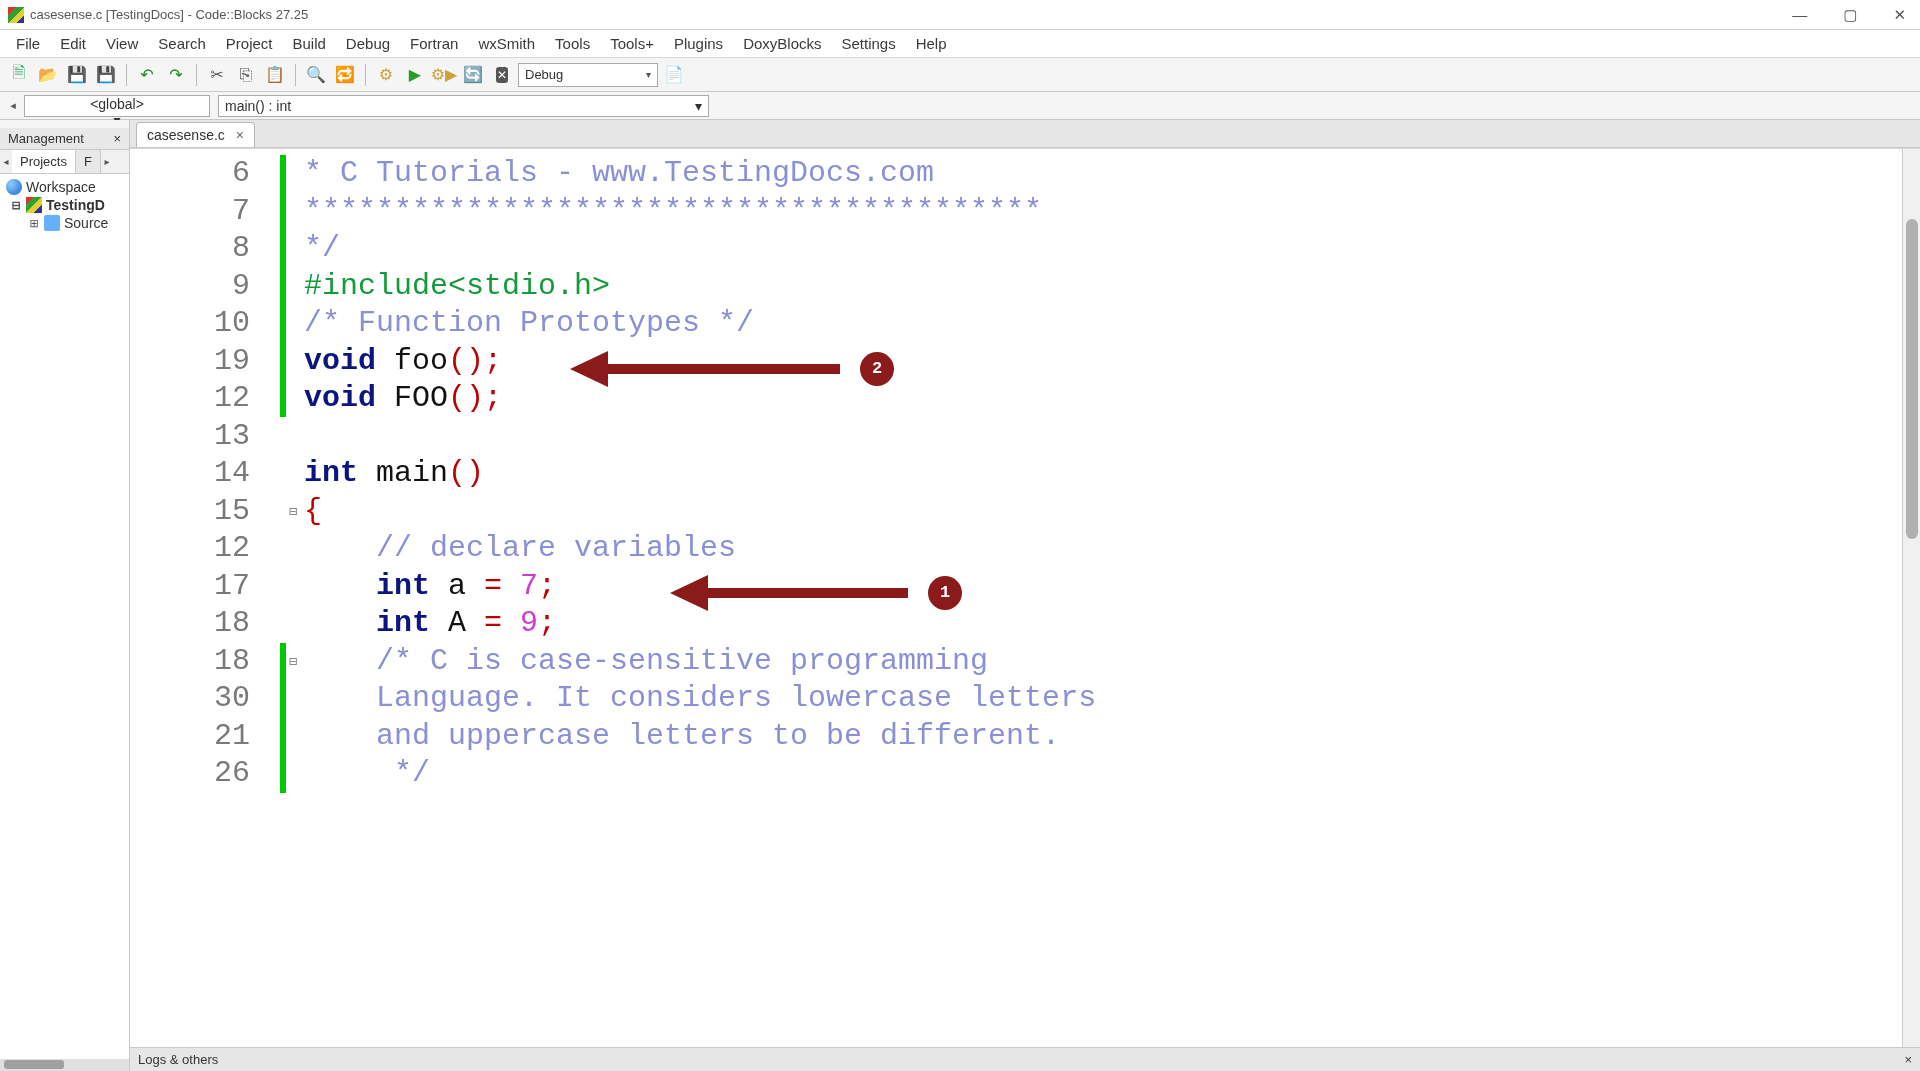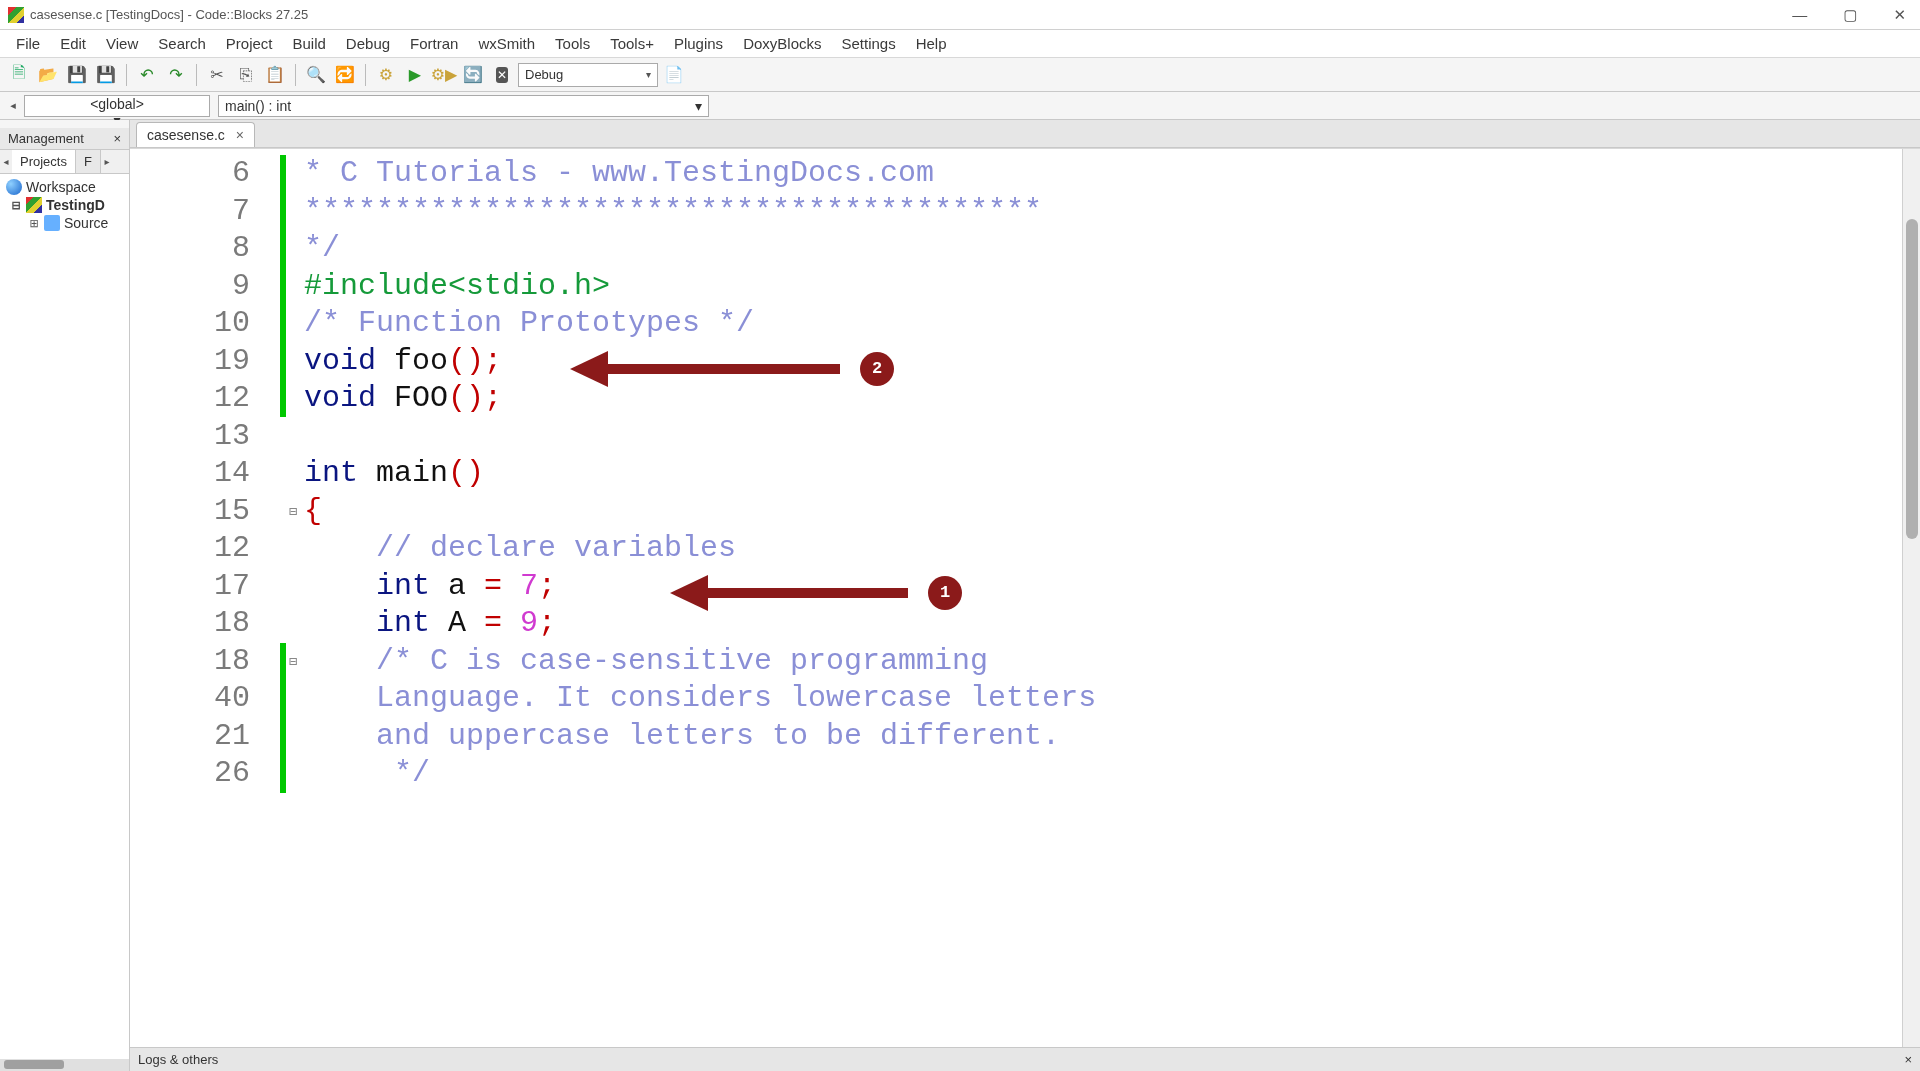--- a/index.html
+++ b/index.html
@@ -152,21 +152,21 @@
   font-family:"Consolas","Courier New",monospace;
   font-size:30px;
   line-height:1.25;
   padding:6px 0 0 4px;
   white-space:pre;
   position:relative;
   color:#111;
 }
 .tok-comment{color:#8a8fd6;}
 .tok-pre{color:#159a3a;}
-.tok-kw{color:#0a1580;font-weight:400;}
+.tok-kw{color:#0a1580;font-weight:700;}
 .tok-num{color:#d03ad0;}
 .tok-op{color:#c00000;}
 .tok-punc{color:#c00000;}
 .tok-brace{color:#c00000;}
 
 .annot{position:absolute;display:flex;align-items:center;pointer-events:none;}
 .annot .arrow-shaft{height:10px;background:#8b1a1a;}
 .annot .arrow-head{
   width:0;height:0;border-top:18px solid transparent;
   border-bottom:18px solid transparent;border-right:38px solid #8b1a1a;
@@ -333,21 +333,21 @@
           <div class="ln">10</div>
           <div class="ln">19</div>
           <div class="ln">12</div>
           <div class="ln">13</div>
           <div class="ln">14</div>
           <div class="ln">15</div>
           <div class="ln">12</div>
           <div class="ln">17</div>
           <div class="ln">18</div>
           <div class="ln">18</div>
-          <div class="ln">40</div>
+          <div class="ln">30</div>
           <div class="ln">21</div>
           <div class="ln">26</div>
         </div>
       <div class="change-bar" id="changebar">
           <div class="cb-seg" style="top: 6px; height: 262px;"></div>
           <div class="cb-seg" style="top: 494px; height: 150px;"></div>
         </div>
       <div class="fold-col" id="foldcol">
           <div></div>
           <div></div>

